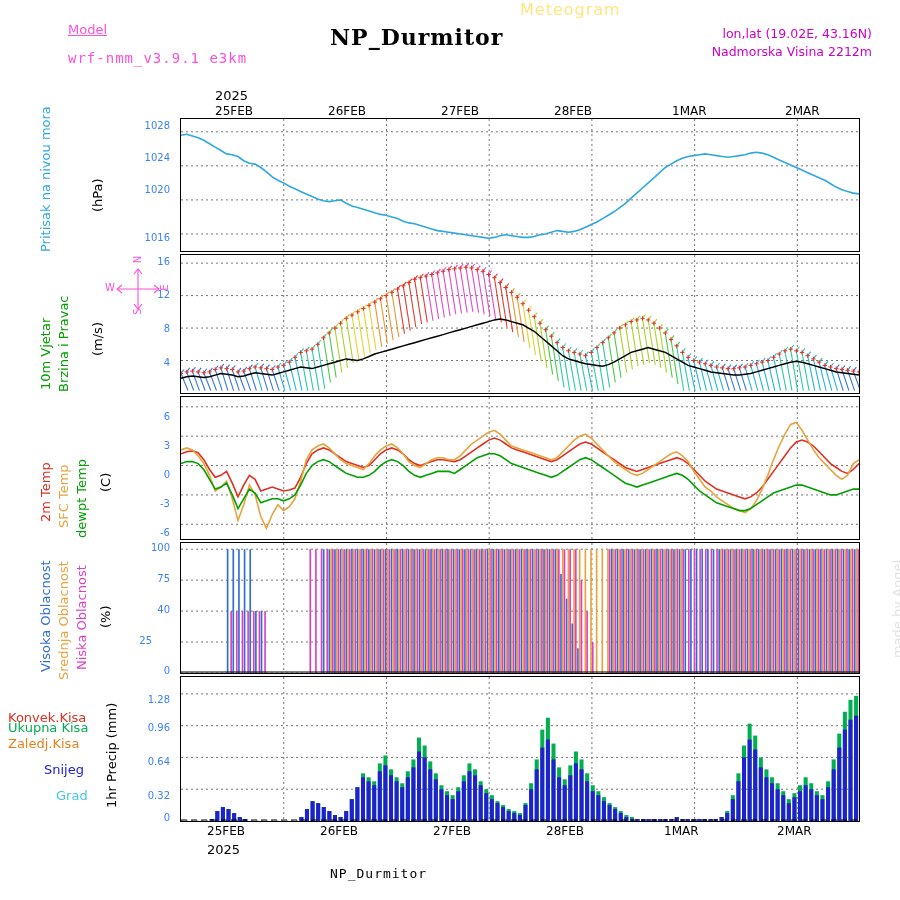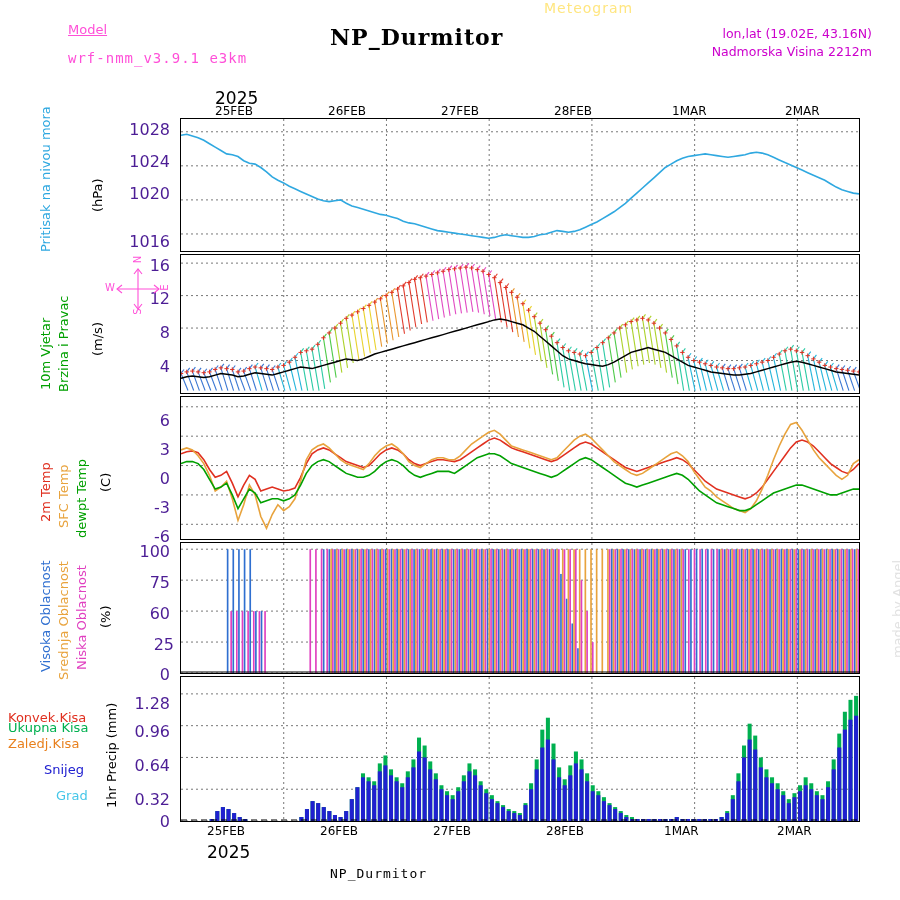--- a/index.html
+++ b/index.html
@@ -3,45 +3,45 @@
 <meta charset="utf-8">
 <style>
   html,body{margin:0;padding:0;background:#ffffff;}
   body{width:900px;height:900px;font-family:"DejaVu Sans","Liberation Sans",sans-serif;overflow:hidden;}
   #root{position:relative;width:900px;height:900px;}
   .abs{position:absolute;}
   .nw{white-space:nowrap;}
   .mono{font-family:"DejaVu Sans Mono","Liberation Mono",monospace;}
 
   
-  .meteo-title{left:544px;top:0px;font-size:14px;color:#ffe680;letter-spacing:1px;}
+  .meteo-title{left:520px;top:0px;font-size:16px;color:#ffe680;letter-spacing:1px;}
   .main-title{left:330px;top:24px;font-size:22px;font-weight:bold;color:#000;font-family:"DejaVu Serif","Liberation Serif",serif;letter-spacing:1px;}
   .model-lbl{left:68px;top:22px;font-size:13px;color:#ff4fd8;text-decoration:underline;}
   .model-val{left:68px;top:50px;font-size:14px;color:#ff4fd8;letter-spacing:1px;}
   .hdr-r{right:28px;font-size:12.5px;color:#cc00cc;text-align:right;}
   .hdr-r1{top:26px;}
   .hdr-r2{top:44px;}
   .hdr-r3{top:62px;}
 
   
   .panel{position:absolute;border:1px solid #000;background:#fff;box-sizing:border-box;left:180px;width:680px;}
   .p1{top:118px;height:134px;}
   .p2{top:254px;height:140px;}
   .p3{top:396px;height:144px;}
   .p4{top:542px;height:132px;}
   .p5{top:676px;height:146px;}
 
-  .tick-lbl{position:absolute;font-size:16px;color:#4c1d95;text-align:right;width:52px;}
+  .tick-lbl{position:absolute;font-size:10px;color:#3b82f6;text-align:right;width:52px;}
   .xtick{position:absolute;font-size:12px;color:#000;white-space:nowrap;}
 
   .sidelab{position:absolute;font-size:13px;white-space:nowrap;}
 
   .watermark{position:absolute;right:10px;top:560px;font-size:13px;color:#e2e2e2;transform:rotate(-90deg);transform-origin:right top;}
 
-  .xaxis-year{position:absolute;font-size:17px;color:#000;}
+  .xaxis-year{position:absolute;font-size:13px;color:#000;}
   .footer{position:absolute;left:330px;top:866px;font-size:13px;color:#000;letter-spacing:1px;}
 
   svg{display:block;}
 </style>
 </head>
 <body>
 
 <div id="root">
 
   <div class="abs meteo-title nw">Meteogram</div>
@@ -930,22 +930,22 @@
         <rect x="653.88" y="6.19" width="1.66" height="123.81" fill="#e040c0"></rect>
         <rect x="659.53" y="6.19" width="1.66" height="123.81" fill="#e040c0"></rect>
         <rect x="665.18" y="6.19" width="1.66" height="123.81" fill="#e040c0"></rect>
         <rect x="670.83" y="6.19" width="1.66" height="123.81" fill="#e040c0"></rect>
         <rect x="676.48" y="6.19" width="1.66" height="123.81" fill="#e040c0"></rect>
         <line x1="0" y1="129" x2="678" y2="129" stroke="#000" stroke-width="1"></line>
       </svg>
   </div>
   <div class="abs tick-lbl" style="left:118px;top:542px;">100</div>
   <div class="abs tick-lbl" style="left:118px;top:573px;">75</div>
-  <div class="abs tick-lbl" style="left:118px;top:604px;">60</div>
-  <div class="abs tick-lbl" style="left:122px;top:635px;">25</div>
+  <div class="abs tick-lbl" style="left:118px;top:604px;">40</div>
+  <div class="abs tick-lbl" style="left:100px;top:635px;">25</div>
   <div class="abs tick-lbl" style="left:118px;top:665px;">0</div>
   <div class="abs sidelab" style="left:38px;top:672px;transform:rotate(-90deg);transform-origin:0 0;color:#2f6fd0;">Visoka Oblacnost</div>
   <div class="abs sidelab" style="left:56px;top:680px;transform:rotate(-90deg);transform-origin:0 0;color:#e8a33d;">Srednja Oblacnost</div>
   <div class="abs sidelab" style="left:74px;top:670px;transform:rotate(-90deg);transform-origin:0 0;color:#e040c0;">Niska Oblacnost</div>
   <div class="abs sidelab" style="left:98px;top:628px;transform:rotate(-90deg);transform-origin:0 0;color:#000;">(%)</div>
 
   <div class="panel p5">
     <svg id="svg-p5" width="678" height="144" viewBox="0 0 678 144" preserveAspectRatio="none">
         <line x1="0" y1="144" x2="678" y2="144" stroke="#777" stroke-width="1" stroke-dasharray="2 3"></line>
         <line x1="0" y1="112.22068965517241" x2="678" y2="112.22068965517241" stroke="#777" stroke-width="1" stroke-dasharray="2 3"></line>

